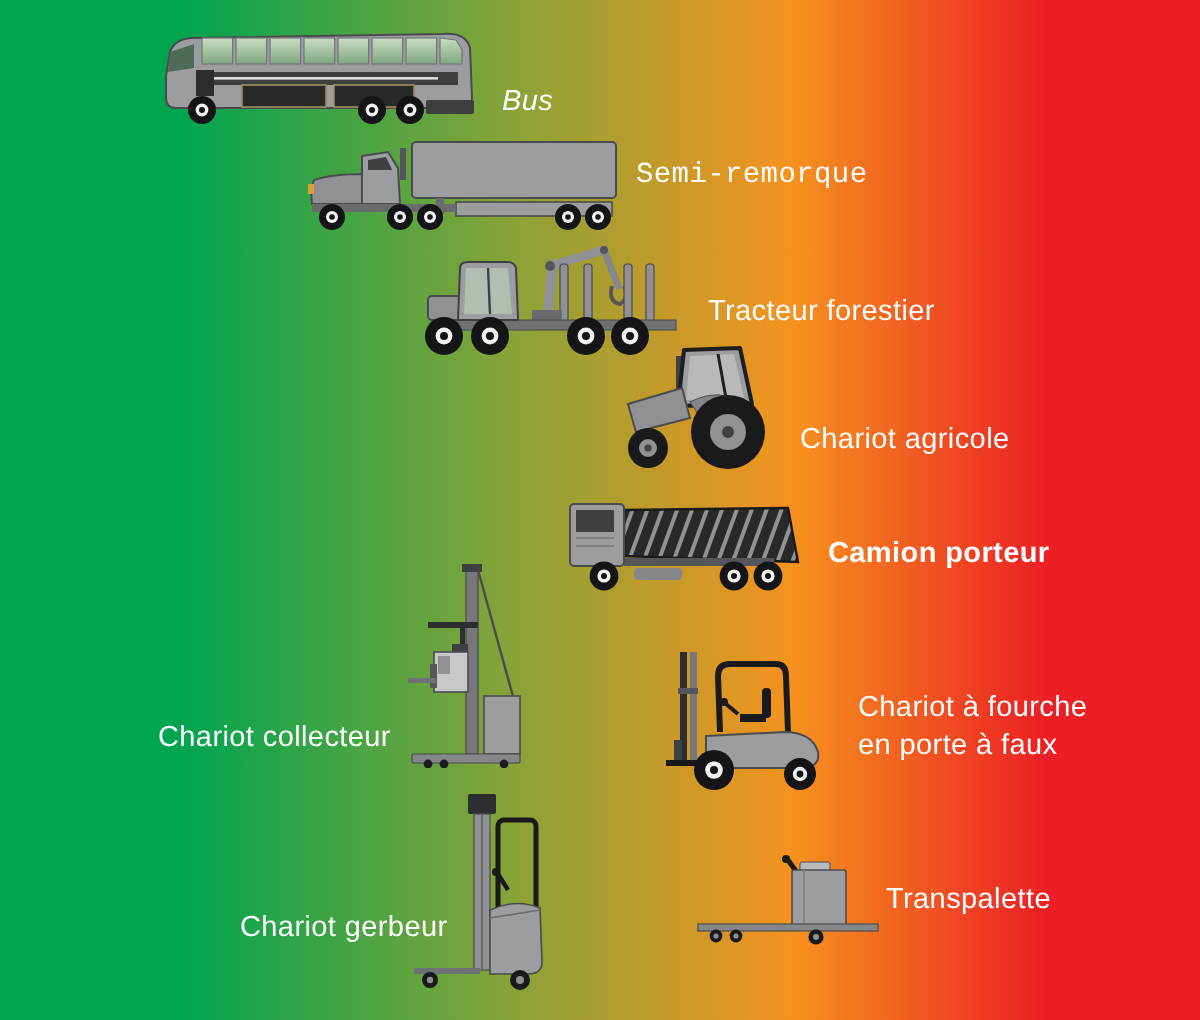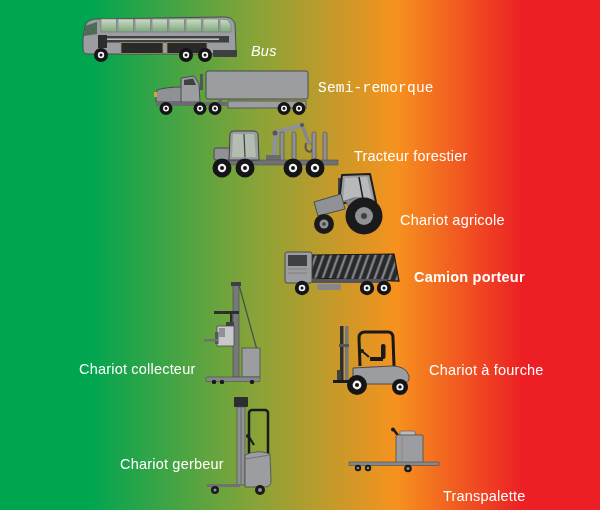--- a/index.html
+++ b/index.html
@@ -213,22 +213,23 @@
         <circle cx="30" cy="27" r="2" fill="#1A1A1C"></circle>
       <path d="M21,44 L60,42 Q74,42 77,52 Q78,58 72,60 L21,60 Z" fill="#9B9DA1" stroke="#4A4B4D"></path>
       <circle cx="25" cy="61" r="10" fill="#151517"></circle>
         <circle cx="25" cy="61" r="4.4" fill="#F2F2F2"></circle>
         <circle cx="25" cy="61" r="2" fill="#151517"></circle>
       <circle cx="68" cy="63" r="8" fill="#151517"></circle>
         <circle cx="68" cy="63" r="3.6" fill="#F2F2F2"></circle>
         <circle cx="68" cy="63" r="1.7" fill="#151517"></circle>
     </svg>
   </div>
-  <div class="vlabel" style="left:429px;top:361px;">
+  <div class="vlabel" style="left:429px;top:345px;">
     <div>Chariot à fourche</div>
+    <div>en porte à faux</div>
   </div>
 
   <div class="veh" style="left:204px;top:397px;width:68px;height:100px;">
     <svg viewBox="0 0 68 100">
       <rect x="30" y="0" width="14" height="10" rx="1" fill="#2D2E30"></rect>
       <rect x="33" y="10" width="8" height="78" fill="#8F9194" stroke="#4A4B4D" stroke-width="0.6"></rect>
       <line x1="37" y1="10" x2="37" y2="88" stroke="#6A6B6E" stroke-width="1"></line>
       <rect x="45" y="13" width="19" height="47" rx="3" fill="none" stroke="#1A1A1C" stroke-width="2.5"></rect>
       <path d="M45,40 L50,48" stroke="#1A1A1C" stroke-width="2.2"></path>
         <circle cx="44" cy="39" r="2" fill="#1A1A1C"></circle>
@@ -252,15 +253,15 @@
       <line x1="55" y1="8" x2="55" y2="37" stroke="#85878A" stroke-width="1"></line>
       <rect x="2" y="35" width="90" height="3.5" fill="#85878A" stroke="#4A4B4D" stroke-width="0.6"></rect>
       <circle cx="11" cy="41" r="3.2" fill="#1A1A1C"></circle>
         <circle cx="11" cy="41" r="1.3" fill="#8F9194"></circle>
       <circle cx="21" cy="41" r="3.2" fill="#1A1A1C"></circle>
         <circle cx="21" cy="41" r="1.3" fill="#8F9194"></circle>
       <circle cx="61" cy="41.5" r="3.8" fill="#1A1A1C"></circle>
         <circle cx="61" cy="41.5" r="1.5" fill="#8F9194"></circle>
     </svg>
   </div>
-  <div class="vlabel" style="left:443px;top:441px;margin-top:46px;">Transpalette</div>
+  <div class="vlabel" style="left:443px;top:441px;">Transpalette</div>
 
 </div>
 
 </body></html>

